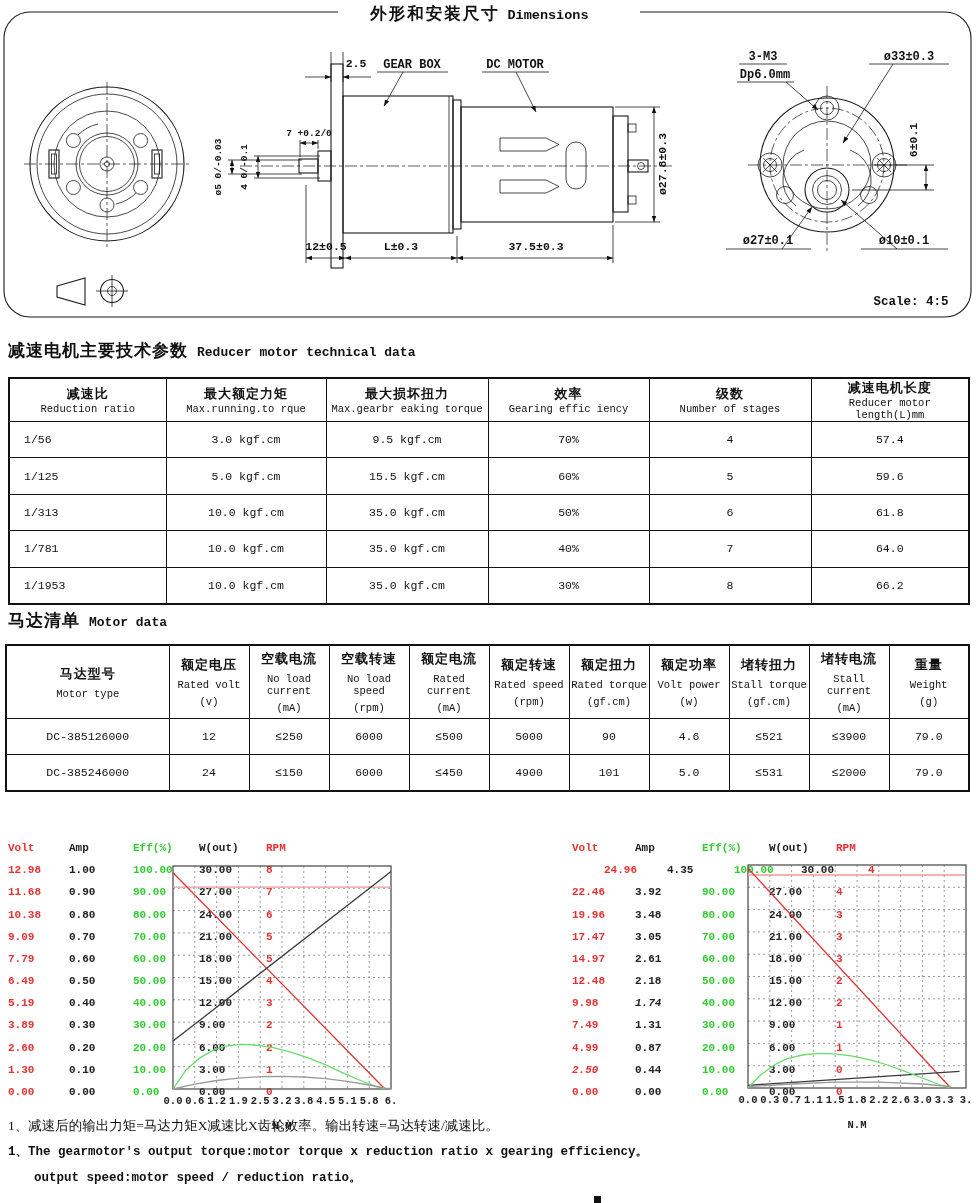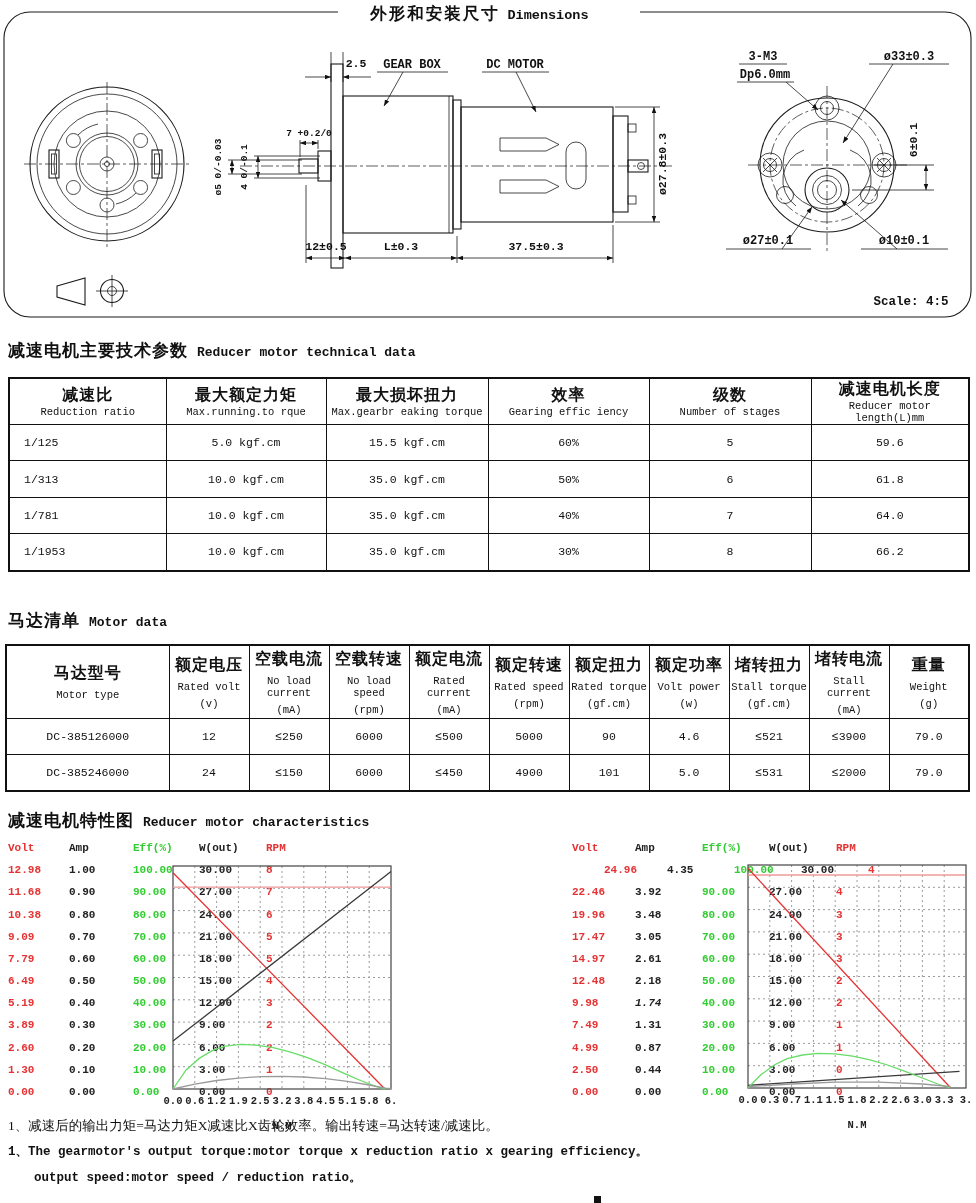--- a/index.html
+++ b/index.html
@@ -8,21 +8,21 @@
 
   
   .sec-title { position:absolute; left:8px; white-space:nowrap; }
   .sec-title .cn { font-family:"Liberation Serif","DejaVu Serif",serif; font-size:17px; font-weight:bold; letter-spacing:1px; }
   .sec-title .en { font-family:"Liberation Mono","DejaVu Sans Mono",monospace; font-size:13px; font-weight:bold; margin-left:9px; }
 
   
   table.dtab { position:absolute; border-collapse:collapse; table-layout:fixed; border:2px solid #111; background:#fff; }
   table.dtab td { border:1px solid #111; text-align:center; vertical-align:middle; padding:0;
                   font-family:"Liberation Mono","DejaVu Sans Mono",monospace; font-size:11.5px; color:#111; }
-  .hcn  { font-family:"Liberation Serif","DejaVu Serif",serif; font-size:16px; font-weight:600; letter-spacing:1px; }
+  .hcn  { font-family:"Liberation Serif","DejaVu Serif",serif; font-size:13px; font-weight:600; letter-spacing:1px; }
   .hen  { font-family:"Liberation Mono","DejaVu Sans Mono",monospace; font-size:10.5px; }
   .hunit{ font-family:"Liberation Mono","DejaVu Sans Mono",monospace; font-size:10.5px; margin-top:5px; }
   #reducer-table thead td { height:37px; }
   #reducer-table tbody td { height:35.4px; }
   #reducer-table tbody td.c0 { text-align:left; padding-left:14px; }
   #motor-table thead td { height:72px; }
   #motor-table thead .hen { margin-top:5px; }
   #motor-table tbody td { height:35px; }
 
   
@@ -246,20 +246,28 @@
             <div class="hen">Number of stages</div>
           </td>
           <td>
             <div class="hcn">减速电机长度</div>
             <div class="hen">Reducer motor length(L)mm</div>
           </td>
         </tr>
       </thead>
       <tbody>
         <tr>
+          <td class="c0">1/56</td>
+          <td class="c1">3.0 kgf.cm</td>
+          <td class="c2">9.5 kgf.cm</td>
+          <td class="c3">70%</td>
+          <td class="c4">4</td>
+          <td class="c5">57.4</td>
+        </tr>
+        <tr>
           <td class="c0">1/125</td>
           <td class="c1">5.0 kgf.cm</td>
           <td class="c2">15.5 kgf.cm</td>
           <td class="c3">60%</td>
           <td class="c4">5</td>
           <td class="c5">59.6</td>
         </tr>
         <tr>
           <td class="c0">1/313</td>
           <td class="c1">10.0 kgf.cm</td>
@@ -385,23 +393,20 @@
           <td class="c5">4900</td>
           <td class="c6">101</td>
           <td class="c7">5.0</td>
           <td class="c8">≤531</td>
           <td class="c9">≤2000</td>
           <td class="c10">79.0</td>
         </tr>
       </tbody>
     </table>
 
-  <div class="sec-title" style="top:809px">
-    <span class="cn">减速电机特性图</span><span class="en">Reducer motor characteristics</span>
-  </div>
 
   <div class="cvals" id="cvals0" style="left:8px; top:842px;">
       <div class="cvrow">
         <span style="width: 34px; color: rgb(230, 50, 50);">Volt</span>
         <span style="width: 37px; color: rgb(34, 34, 34);">Amp</span>
         <span style="width: 39px; color: rgb(51, 204, 51);">Eff(%)</span>
         <span style="width: 40px; color: rgb(34, 34, 34);">W(out)</span>
         <span style="width: 24px; color: rgb(230, 50, 50);">RPM</span>
       </div>
       <div class="cvrow">
@@ -586,21 +591,21 @@
         <span style="width: 26px; color: rgb(230, 50, 50);">1</span>
       </div>
       <div class="cvrow">
         <span style="width: 36px; color: rgb(230, 50, 50);">4.99</span>
         <span style="width: 40px; color: rgb(34, 34, 34);">0.87</span>
         <span style="width: 40px; color: rgb(51, 204, 51);">20.00</span>
         <span style="width: 40px; color: rgb(34, 34, 34);">6.00</span>
         <span style="width: 26px; color: rgb(230, 50, 50);">1</span>
       </div>
       <div class="cvrow">
-        <span style="width: 36px; color: rgb(230, 50, 50);">2.50</span>
+        <span style="width: 36px; color: rgb(230, 50, 50); font-style: italic;">2.50</span>
         <span style="width: 40px; color: rgb(34, 34, 34);">0.44</span>
         <span style="width: 40px; color: rgb(51, 204, 51);">10.00</span>
         <span style="width: 40px; color: rgb(34, 34, 34);">3.00</span>
         <span style="width: 26px; color: rgb(230, 50, 50);">0</span>
       </div>
       <div class="cvrow">
         <span style="width: 36px; color: rgb(230, 50, 50);">0.00</span>
         <span style="width: 40px; color: rgb(34, 34, 34);">0.00</span>
         <span style="width: 40px; color: rgb(51, 204, 51);">0.00</span>
         <span style="width: 40px; color: rgb(34, 34, 34);">0.00</span>

